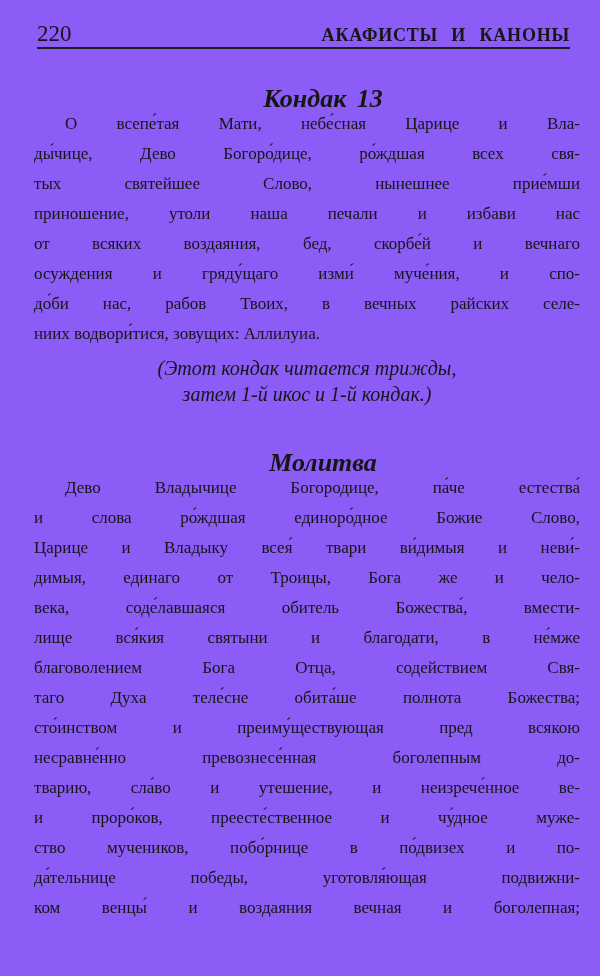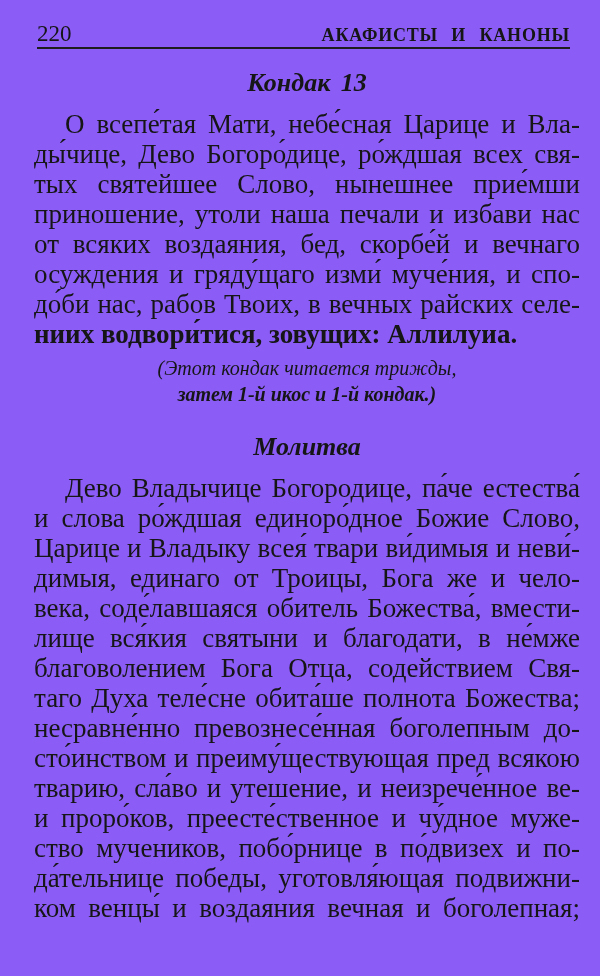--- a/index.html
+++ b/index.html
@@ -42,45 +42,45 @@
     top: 47px;
     left: 37px;
     width: 533px;
     height: 2px;
     background: #1d1d1d;
   }
   .section-heading {
     position: absolute;
     left: 34px;
     width: 546px;
-    margin: 0;
+    margin: 16px;
     text-align: center;
     font-style: italic;
     font-weight: 700;
     font-size: 26px;
     line-height: 30px;
     word-spacing: 4px;
   }
   .heading-kondak { top: 68px; }
   .heading-prayer { top: 432px; }
   .para {
     position: absolute;
     left: 34px;
     width: 546px;
-    font-size: 27px;
+    font-size: 17px;
     line-height: 30px;
   }
   .para-kondak { top: 109px; }
   .para-prayer  { top: 473px; }
   .line {
     text-align: justify;
     text-align-last: justify;
   }
   .line.first { text-indent: 31px; }
-  .line.last  { text-align-last: left; font-weight: bold; }
+  .line.last  { text-align-last: left; }
   .note {
     position: absolute;
     top: 355px;
     left: 34px;
     width: 546px;
     text-align: center;
     font-style: italic;
     font-size: 20px;
     line-height: 26px;
   }
@@ -122,22 +122,22 @@
 
   <div class="para para-prayer">
       <div class="line first">Дево Владычице Богородице, па́че естества́</div>
       <div class="line">и слова ро́ждшая единоро́дное Божие Слово,</div>
       <div class="line">Царице и Владыку всея́ твари ви́димыя и неви́-</div>
       <div class="line">димыя, единаго от Троицы, Бога же и чело-</div>
       <div class="line">века, соде́лавшаяся обитель Божества́, вмести-</div>
       <div class="line">лище вся́кия святыни и благодати, в не́мже</div>
       <div class="line">благоволением Бога Отца, содействием Свя-</div>
       <div class="line">таго Духа теле́сне обита́ше полнота Божества;</div>
+      <div class="line">сто́инством и преиму́ществующая пред всякою</div>
       <div class="line">несравне́нно превознесе́нная боголепным до-</div>
-      <div class="line">сто́инством и преиму́ществующая пред всякою</div>
       <div class="line">тварию, сла́во и утешение, и неизрече́нное ве-</div>
       <div class="line">и проро́ков, преесте́ственное и чу́дное муже-</div>
       <div class="line">ство мучеников, побо́рнице в по́двизех и по-</div>
       <div class="line">да́тельнице победы, уготовля́ющая подвижни-</div>
       <div class="line">ком венцы́ и воздаяния вечная и боголепная;</div>
     </div>
 
 </div>
 
 </body></html>

